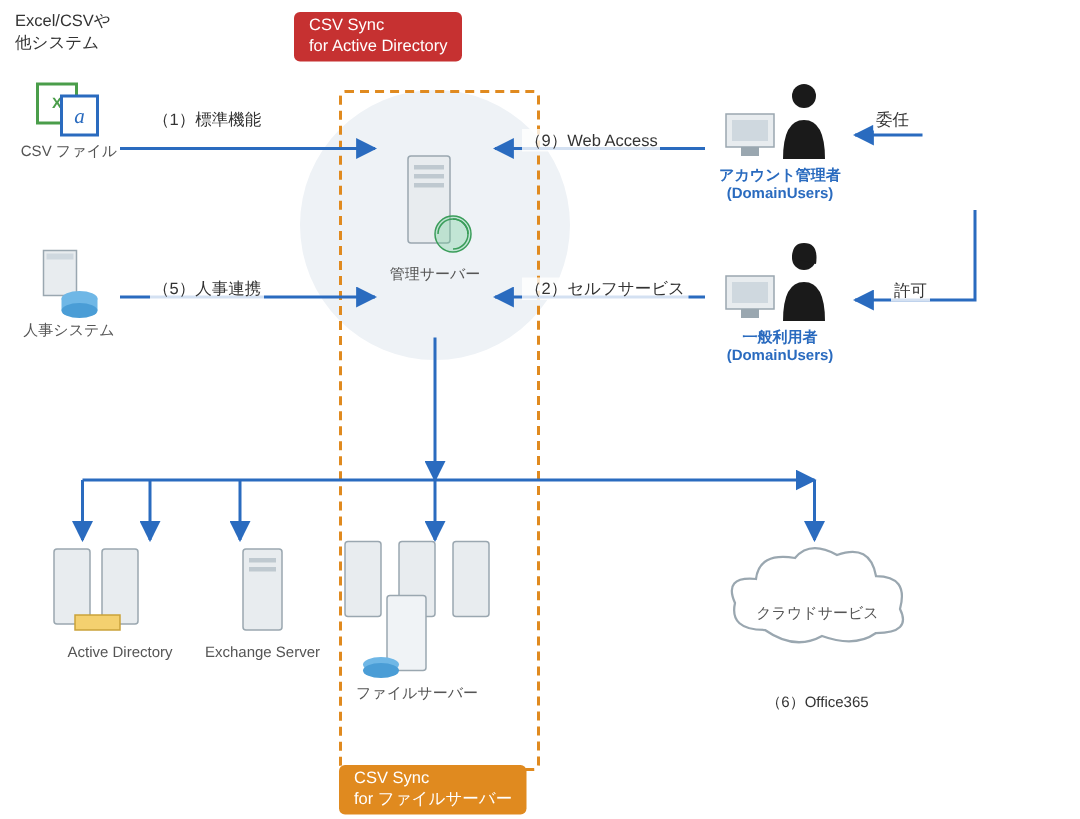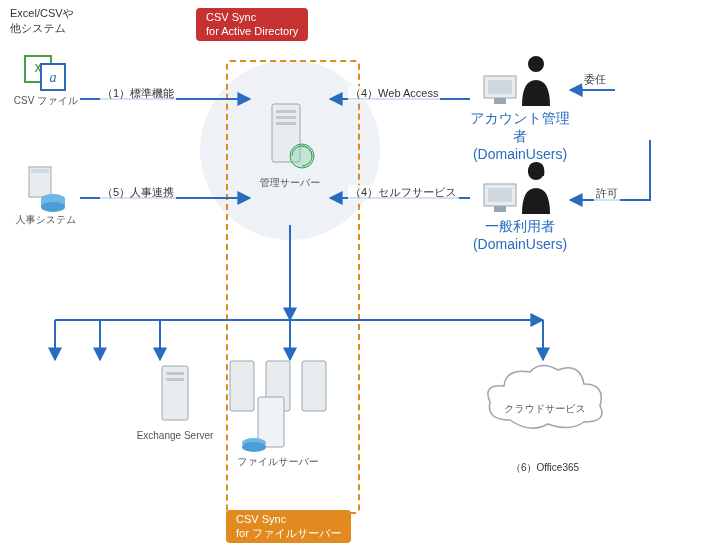--- a/index.html
+++ b/index.html
@@ -1,19 +1,19 @@
 <!DOCTYPE html>
 <html><head>
 <meta charset="utf-8">
 <style>
   html,body{margin:0;padding:0;width:720px;height:546px;background:#fff;font-family:"Hiragino Kaku Gothic Pro","Meiryo",sans-serif;font-size:11px;color:#333;overflow:hidden}
   .stage{position:relative;width:720px;height:546px}
   .node{position:absolute;text-align:center}
   .label-small{font-size:10px;color:#555}
-  .blue-label{color:#2a6bbf;font-weight:normal;font-size:14px}
+  .blue-label{color:#2a6bbf;font-weight:bold;font-size:10px}
   .edge-label{position:absolute;font-size:11px;color:#333;background:rgba(255,255,255,0.8);padding:0 2px}
   .title-top{position:absolute;font-size:11px;color:#333;font-weight:normal}
   .badge{position:absolute;color:#fff;font-size:11px;padding:2px 10px;border-radius:4px;line-height:1.3}
   .badge.red{background:#c63131}
   .badge.orange{background:#e08a1f}
   svg.arrows{position:absolute;left:0;top:0;width:720px;height:546px;pointer-events:none}
   .icon svg{display:block;margin:0 auto}
   .big-circle{position:absolute;border-radius:50%;background:#eef2f6;}
   .dashed-box{position:absolute;border:2px dashed #e08a1f;border-radius:4px}
 </style>
@@ -135,20 +135,30 @@
         <rect x="14" y="48" width="12" height="6" fill="#9aa7b0"></rect>
         <circle cx="56" cy="14" r="8" fill="#1a1a1a"></circle>
         <path d="M42 56 Q42 30 56 30 Q70 30 70 56 Z" fill="#1a1a1a"></path>
         <path d="M48 14 Q48 4 56 4 Q66 4 64 18" fill="#1a1a1a"></path>
       </svg>
     </div>
     <div class="blue-label">一般利用者</div>
     <div class="blue-label">(DomainUsers)</div>
   </div>
 
+  <div class="node" style="left:20px;top:360px;width:120px">
+    <div class="icon">
+      <svg width="100" height="70" viewBox="0 0 100 70">
+        <rect x="6" y="6" width="24" height="50" rx="2" fill="#e8ecef" stroke="#9aa7b0"></rect>
+        <rect x="38" y="6" width="24" height="50" rx="2" fill="#e8ecef" stroke="#9aa7b0"></rect>
+        <rect x="20" y="50" width="30" height="10" fill="#f4d06f" stroke="#caa23a"></rect>
+      </svg>
+    </div>
+    <div class="label-small">Active Directory</div>
+  </div>
 
   <div class="node" style="left:130px;top:360px;width:90px">
     <div class="icon">
       <svg width="46" height="70" viewBox="0 0 46 70">
         <rect x="10" y="6" width="26" height="54" rx="2" fill="#e8ecef" stroke="#9aa7b0"></rect>
         <rect x="14" y="12" width="18" height="3" fill="#bfc9d0"></rect>
         <rect x="14" y="18" width="18" height="3" fill="#bfc9d0"></rect>
       </svg>
     </div>
     <div class="label-small">Exchange Server</div>
@@ -172,20 +182,20 @@
     <div class="icon">
       <svg width="130" height="76" viewBox="0 0 130 76">
         <path d="M30 60 Q6 60 10 42 Q2 24 24 26 Q26 8 50 12 Q60 0 78 10 Q100 2 104 24 Q126 24 120 46 Q128 62 104 62 Q90 72 68 64 Q50 74 30 60 Z" fill="#fff" stroke="#9aa7b0" stroke-width="1.5"></path>
         <text x="65" y="42" text-anchor="middle" font-size="10" fill="#555"></text>
       </svg>
     </div>
     <div class="label-small" style="margin-top:-34px">クラウドサービス</div>
     <div class="label-small" style="margin-top:45px;color:#333">（6）Office365</div>
   </div>
 
-  <div class="edge-label" style="left:100px;top:86px">（1）標準機能</div>
+  <div class="edge-label" style="left:100px;top:72px">（1）標準機能</div>
   <div class="edge-label" style="left:100px;top:185px">（5）人事連携</div>
-  <div class="edge-label" style="left:348px;top:86px">（4）Web Access</div>
-  <div class="edge-label" style="left:348px;top:185px">（4）セルフサービス</div>
+  <div class="edge-label" style="left:348px;top:86px">（9）Web Access</div>
+  <div class="edge-label" style="left:348px;top:185px">（2）セルフサービス</div>
   <div class="edge-label" style="left:582px;top:72px">委任</div>
   <div class="edge-label" style="left:594px;top:186px">許可</div>
 
 </div>
 
 </body></html>

